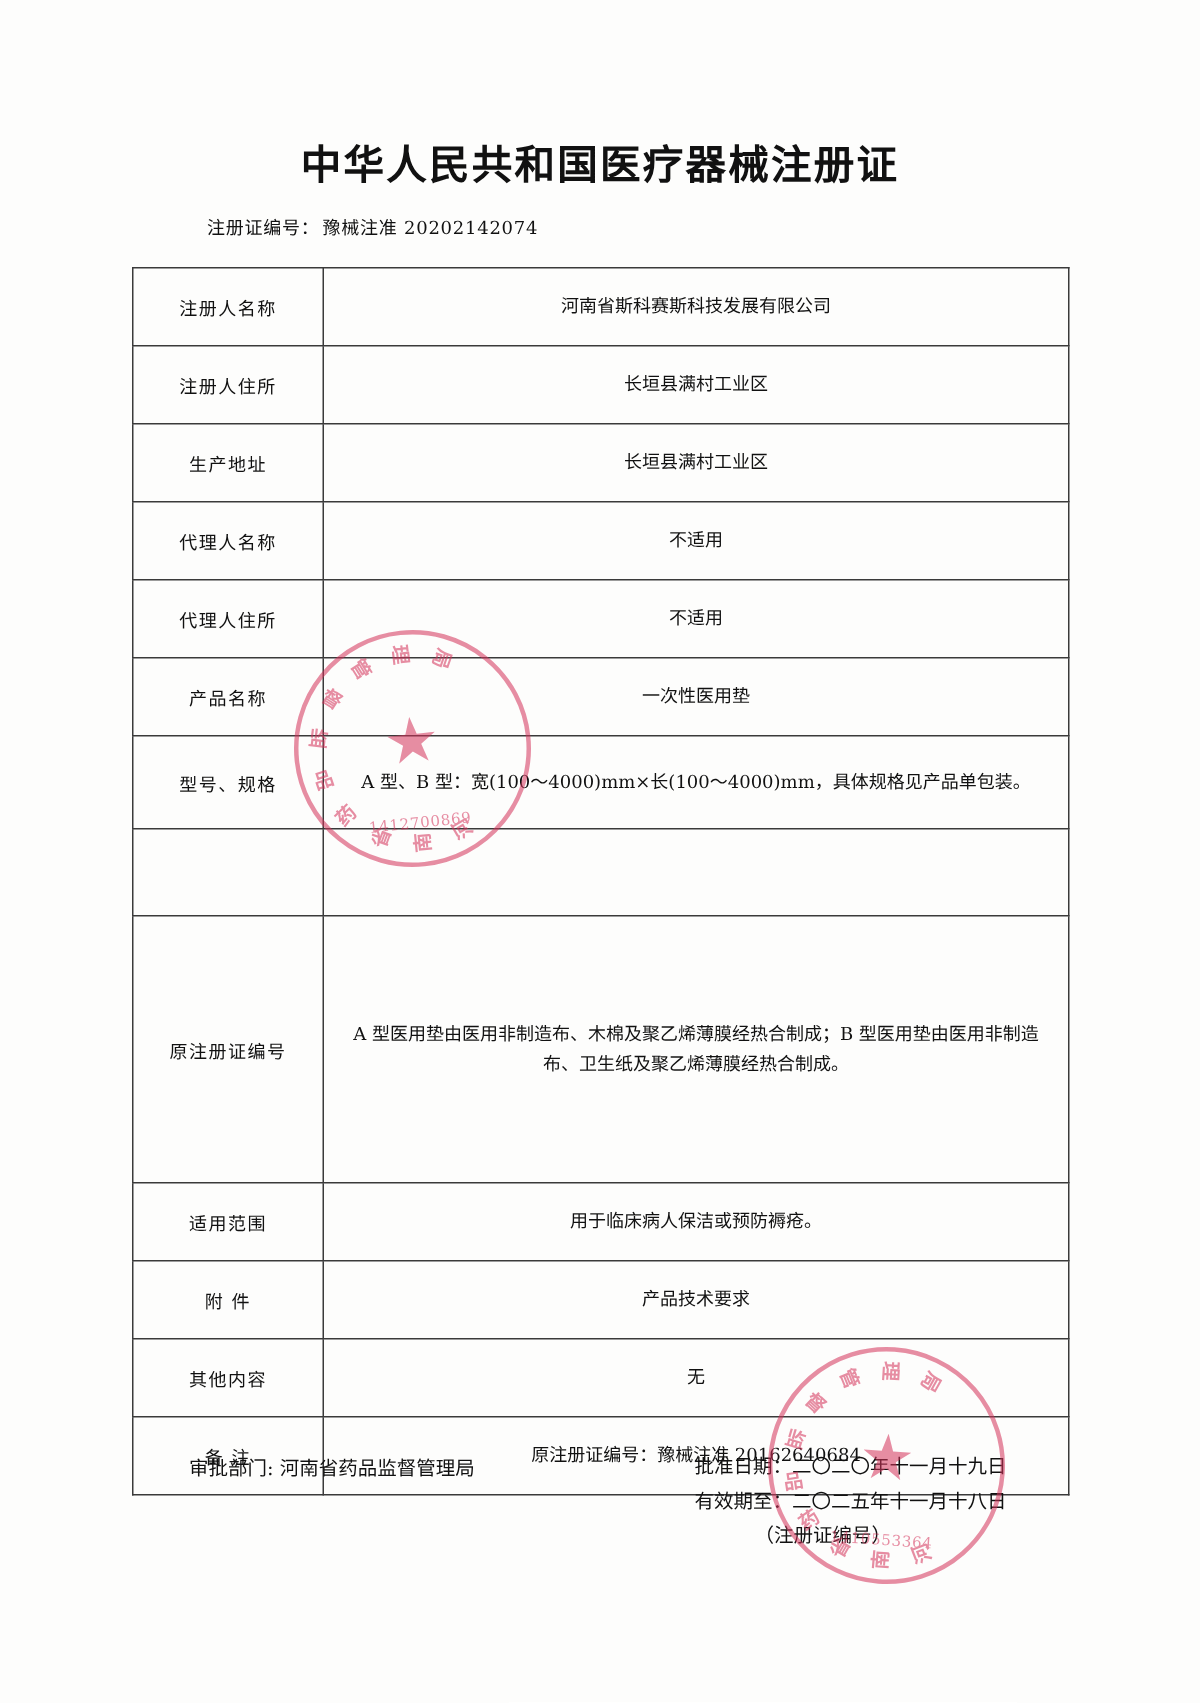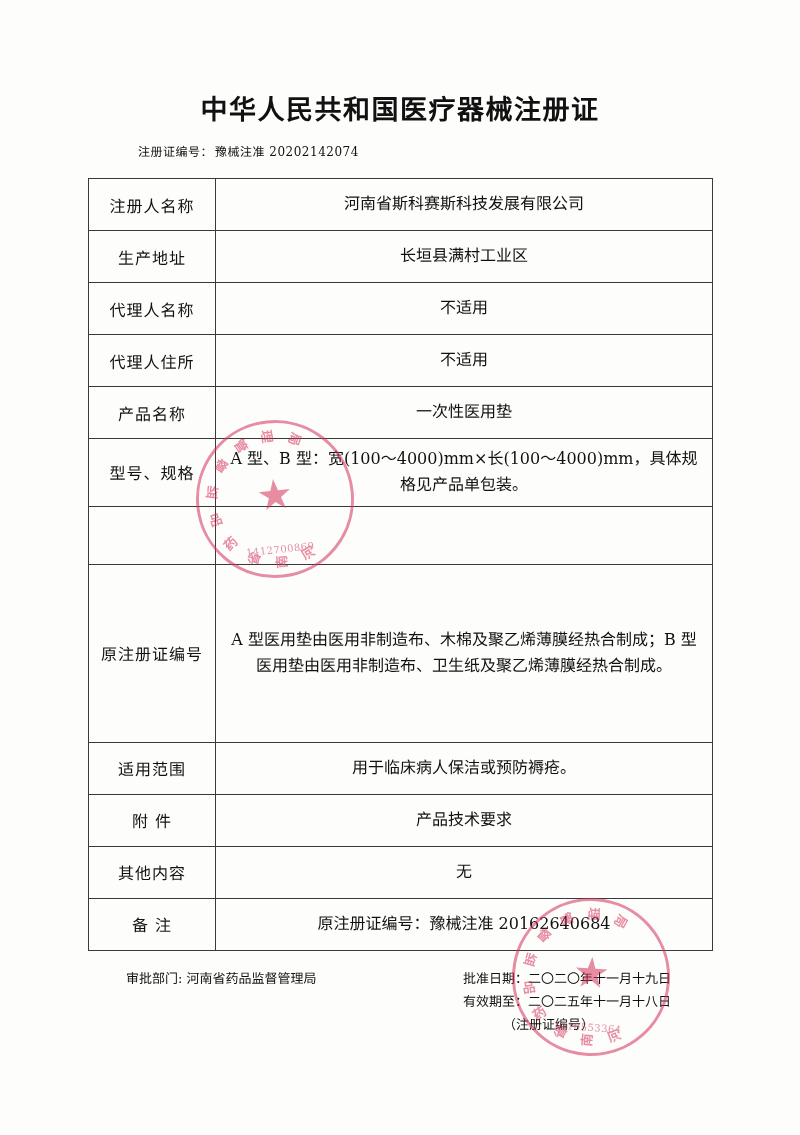--- a/index.html
+++ b/index.html
@@ -51,21 +51,21 @@
   table.cert-table {
     position: absolute;
     top: 178px;
     left: 88px;
     width: 625px;
     border-collapse: collapse;
     table-layout: fixed;
   }
   table.cert-table td {
     border: 1px solid #3a3a3a;
-    font-size: 16px;
+    font-size: 12px;
     vertical-align: middle;
     color: #111;
   }
   td.label-cell {
     width: 118px;
     text-align: center;
     padding: 6px 4px;
     letter-spacing: 1px;
     white-space: nowrap;
   }
@@ -177,20 +177,24 @@
 
   <div class="cert-number-row">
     <span class="label">注册证编号：</span><span class="value">豫械注准 20202142074</span>
   </div>
 
   <table class="cert-table">
     <tbody>
       <tr class="r-h1">
         <td class="label-cell">注册人名称</td>
         <td class="value-cell">河南省斯科赛斯科技发展有限公司</td>
+      </tr>
+      <tr class="r-h1">
+        <td class="label-cell">注册人住所</td>
+        <td class="value-cell">长垣县满村工业区</td>
       </tr>
       <tr class="r-h1">
         <td class="label-cell sp-label">生产地址</td>
         <td class="value-cell">长垣县满村工业区</td>
       </tr>
       <tr class="r-h1">
         <td class="label-cell">代理人名称</td>
         <td class="value-cell">不适用</td>
       </tr>
       <tr class="r-h1">

